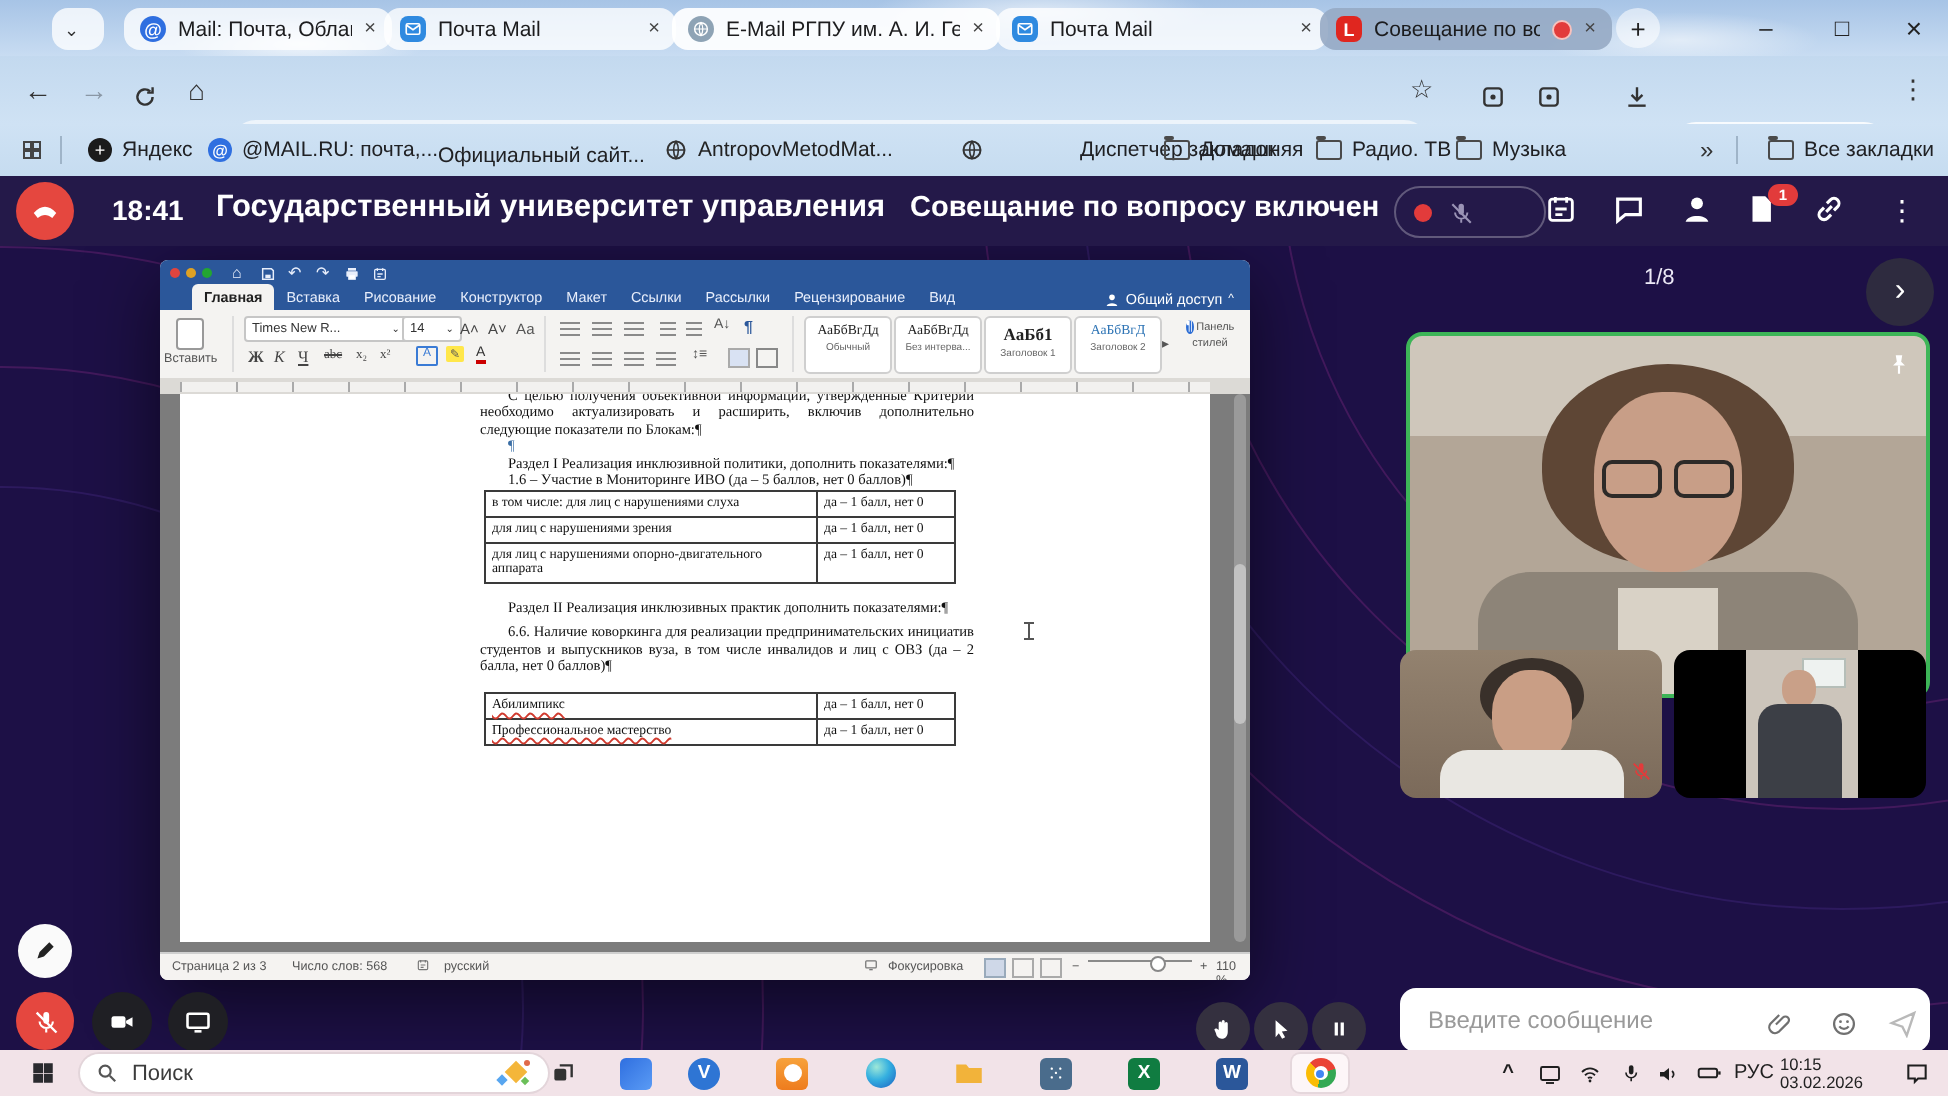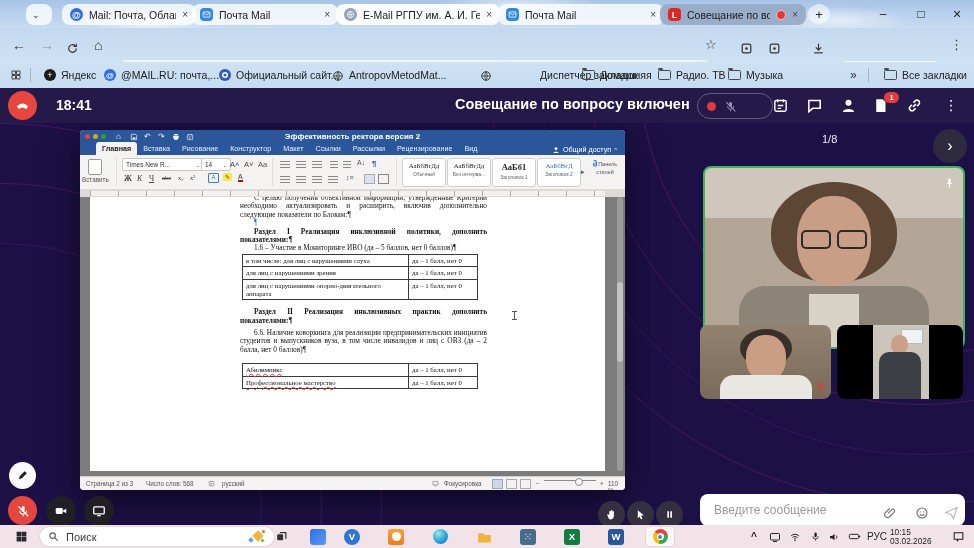--- a/index.html
+++ b/index.html
@@ -90,21 +90,21 @@
   .ruler{position:absolute;left:0;top:59px;width:545px;height:8px;background:#dcdad6;}
   .ruler i{position:absolute;left:10px;top:1.5px;width:515px;height:5px;background:#f2f1ef;
            background-image:repeating-linear-gradient(90deg,#aaa 0 1px,transparent 1px 28px);}
   .canvas{position:absolute;left:0;top:67px;width:545px;height:280px;background:#7c7c7c;}
   .page{position:absolute;left:10px;top:0;width:515px;height:274px;background:#fff;overflow:hidden;}
   .vscroll{position:absolute;right:2px;top:0;width:6px;height:274px;background:#9a9a9a;border-radius:3px;}
   .vthumb{position:absolute;right:2px;top:85px;width:6px;height:80px;background:#c2c2c2;border-radius:3px;}
   .dtext{position:absolute;left:150px;top:-3px;width:247px;font-family:"Liberation Serif",serif;
          font-size:7.3px;line-height:8.4px;color:#111;text-align:justify;}
   .dtext p{margin:0 0 0 0;text-indent:14px;}
-  .dtext p.b{font-weight:bold;}
+  .dtext p.b{font-weight:normal;}
   .dtext .gap{height:8px;}
   .dtable{border-collapse:collapse;width:236px;margin:1px 0 0 2px;font-size:6.8px;line-height:7.6px;}
   .dtable td{border:1px solid #3a3a3a;padding:2px 3px;vertical-align:top;text-align:left;}
   .dtable td.v{width:62px;}
   .missp{text-decoration:underline wavy #d03a2e;text-decoration-thickness:1px;}
   .caret{position:absolute;left:424px;top:114px;width:1px;height:9px;background:#555;}
   .caret:before,.caret:after{content:"";position:absolute;left:-2px;width:5px;height:1px;background:#555;}
   .caret:after{bottom:0;}
   .wstatus{position:absolute;left:0;bottom:0;width:545px;height:13px;background:#f5f3f1;border-top:1px solid #cfcfcf;
            font-size:6.3px;color:#555;}
@@ -395,21 +395,21 @@
       </span>
     <span class="vdiv" style="left:30px;"></span>
     <span class="bm" style="left:44px;">
       <span style="width:12px;height:12px;border-radius:50%;background:#1b1b1b;color:#fff;font-size:9px;display:flex;align-items:center;justify-content:center;">+</span>
       <span>Яндекс</span>
       </span>
     <span class="bm" style="left:104px;">
       <span style="width:12px;height:12px;border-radius:50%;background:#2f6fe0;color:#fff;font-size:8px;font-weight:bold;display:flex;align-items:center;justify-content:center;">@</span>
       <span>@MAIL.RU: почта,...</span>
       </span>
-    <span class="bm" style="left:219px;">
+    <span class="bm" style="left:219px;flex-direction:column;">
       <span style="width:12px;height:12px;border-radius:50%;background:#3558ba;box-shadow:inset 0 0 0 3px #3558ba,inset 0 0 0 4.5px #fff;"></span>
       <span>Официальный сайт...</span>
       </span>
     <span class="bm" style="left:332px;color:#222;">
       <span style="color:#333;"><svg class="ic" width="12" height="12">
             <use href="#i-globe"></use>
           </svg></span>
       <span>AntropovMetodMat...</span>
       </span>
     <span class="bm" style="left:480px;gap:48px;">
@@ -438,20 +438,21 @@
       </span>
   </div>
 
   <div class="abs webhead">
     <div class="hang">
         <svg class="ic" width="15" height="15" style="color:#fff">
           <use href="#i-phone"></use>
         </svg>
       </div>
     <span class="htime">18:41</span>
+    <span class="horg">Государственный университет управления</span>
     <span class="hmeet">Совещание по вопросу включен</span>
     <div class="recpill">
       <span class="recdot"></span>
       <svg class="ic" width="13" height="13" style="color:#9a93b5">
           <use href="#i-micoff"></use>
         </svg>
     </div>
     <span class="hic" style="left:772px;"><svg class="ic" width="17" height="17">
           <use href="#i-board"></use>
         </svg></span>
@@ -492,21 +493,20 @@
               <use href="#i-save"></use>
             </svg></span>
         <span class="qico" style="left:64px;">↶</span>
         <span class="qico" style="left:78px;">↷</span>
         <span class="qico" style="left:92px;top:2.5px;"><svg class="ic" width="8" height="8">
               <use href="#i-print"></use>
             </svg></span>
         <span class="qico" style="left:106px;top:2.5px;"><svg class="ic" width="8" height="8">
               <use href="#i-board"></use>
             </svg></span>
-        <span class="wdoctitle">Эффективность ректора версия 2</span>
 
       </div>
       <div class="wtabs">
         <span class="wtab on">Главная</span>
         <span class="wtab">Вставка</span>
         <span class="wtab">Рисование</span>
         <span class="wtab">Конструктор</span>
         <span class="wtab">Макет</span>
         <span class="wtab">Ссылки</span>
         <span class="wtab">Рассылки</span>

